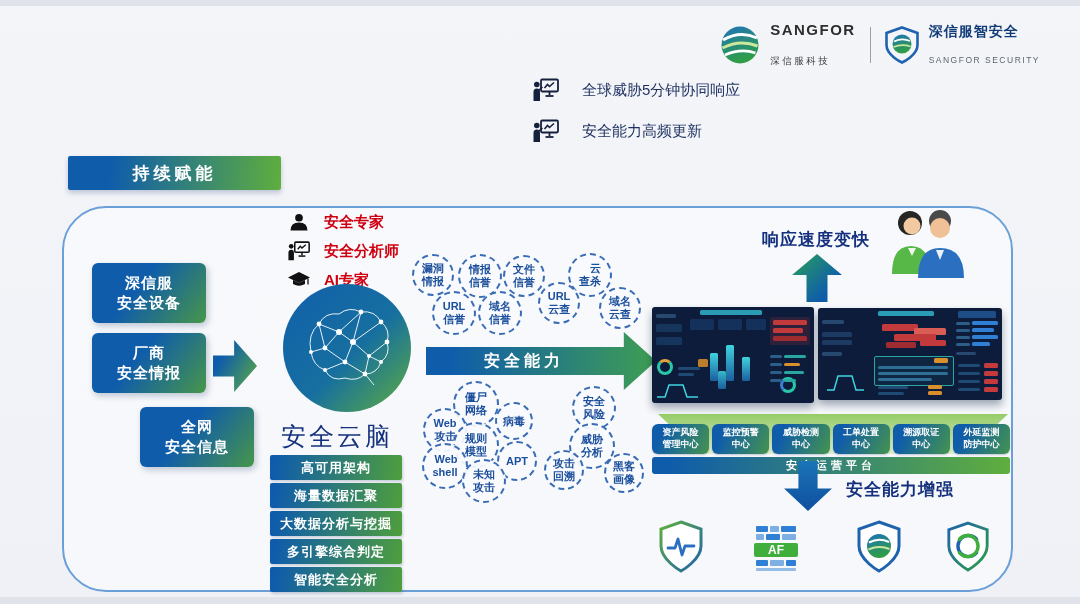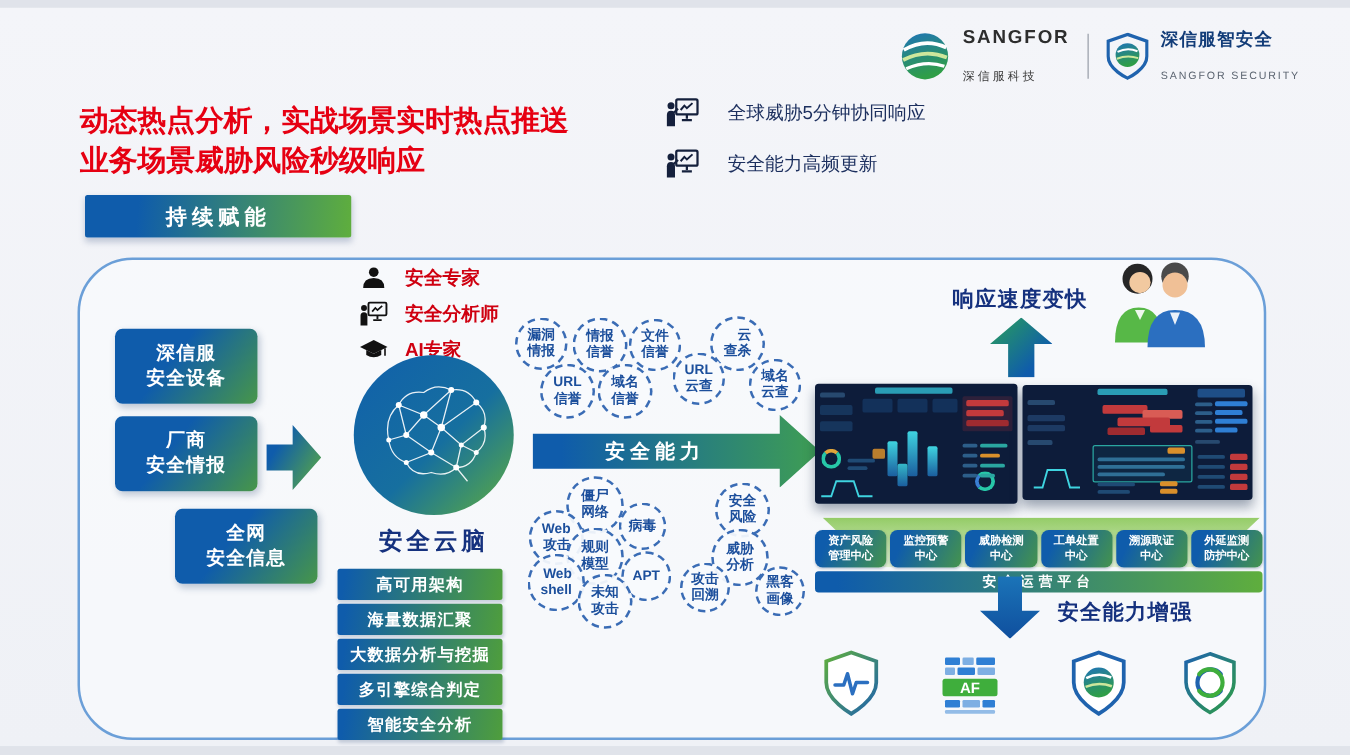--- a/index.html
+++ b/index.html
@@ -31,21 +31,21 @@
 
   .inbox{position:absolute;width:114px;height:60px;border-radius:6px;background:linear-gradient(128deg,#0f5cab 40%,#4f9e3c 108%);color:#fff;font-weight:bold;font-size:15px;display:flex;align-items:center;justify-content:center;text-align:center;white-space:pre-line;line-height:1.35;letter-spacing:1px;box-shadow:2px 3px 6px rgba(20,50,100,.25)}
   .feed-arrow{position:absolute;left:149px;top:132px;width:44px;height:52px;background:linear-gradient(120deg,#0f5cab 25%,#5fae3d 100%);clip-path:polygon(0 30%,48% 30%,48% 0,100% 50%,48% 100%,48% 70%,0 70%)}
 
   .experts{position:absolute;left:222px;top:2px;display:flex;flex-direction:column;gap:5px}
   .exp-row{display:flex;align-items:center;gap:12px;height:24px}
   .exp-icon{width:26px;display:flex;justify-content:center}
   .exp-label{font-size:15px;font-weight:bold;color:#cf0010}
 
   .brain{position:absolute;left:217px;top:74px}
-  .brain-label{position:absolute;left:217px;top:212px;width:132px;text-align:center;font-size:19px;font-weight:bold;color:#15317e;letter-spacing:3px}
+  .brain-label{position:absolute;left:217px;top:212px;width:132px;font-size:25px;font-weight:normal;color:#15317e;letter-spacing:3px}
 
   .foundation-item{position:absolute;left:206px;width:132px;height:25px;background:linear-gradient(100deg,#0f5cab 5%,#4f9e3c 100%);color:#fff;font-size:13px;font-weight:bold;display:flex;align-items:center;justify-content:center;border-radius:2px;letter-spacing:1px;box-shadow:1px 2px 3px rgba(20,50,100,.2)}
 
   .bubble{position:absolute;border:2px dashed #3a6cb5;border-radius:50%;background:rgba(248,250,253,.93);color:#1c4f9c;font-weight:bold;font-size:11px;line-height:1.15;display:flex;align-items:center;justify-content:center;text-align:right;white-space:pre-line}
 
   .cap-arrow{position:absolute;left:362px;top:124px;width:230px;height:58px;background:linear-gradient(90deg,#0f5cab 10%,#3f9e53 100%);clip-path:polygon(0 26%,86% 26%,86% 0,100% 50%,86% 100%,86% 74%,0 74%);display:flex;align-items:center;justify-content:center}
   .cap-arrow span{color:#fff;font-size:16px;font-weight:bold;letter-spacing:4px;margin-right:34px}
 
   
   .dash{position:absolute;background:#0d1c3a;border-radius:3px;box-shadow:0 5px 9px rgba(20,40,70,.4);overflow:hidden}
@@ -68,24 +68,20 @@
 
   .down-arrow{position:absolute;left:720px;top:253px;width:48px;height:50px;background:linear-gradient(180deg,#1b74b8,#0f4f9e);clip-path:polygon(30% 0,70% 0,70% 55%,100% 55%,50% 100%,0 55%,30% 55%)}
   .gain-label{position:absolute;left:782px;top:270px;font-size:17px;font-weight:bold;color:#15317e;letter-spacing:1px}
   .prod{position:absolute;top:312px}
 </style>
 </head>
 <body>
 
 <div class="slide">
 
-  <div class="subtitle">
-    <div>动态热点分析，实战场景实时热点推送</div>
-    <div>业务场景威胁风险秒级响应</div>
-  </div>
   <div class="badge">持续赋能</div>
 
   <div class="logos">
     <svg width="40" height="40" viewBox="0 0 40 40">
       <defs>
         <linearGradient id="lg1" x1="0" y1="0" x2="0.3" y2="1">
           <stop offset="0" stop-color="#1f74b8"></stop>
             <stop offset="1" stop-color="#2f9e47"></stop>
         </linearGradient>
       </defs>

